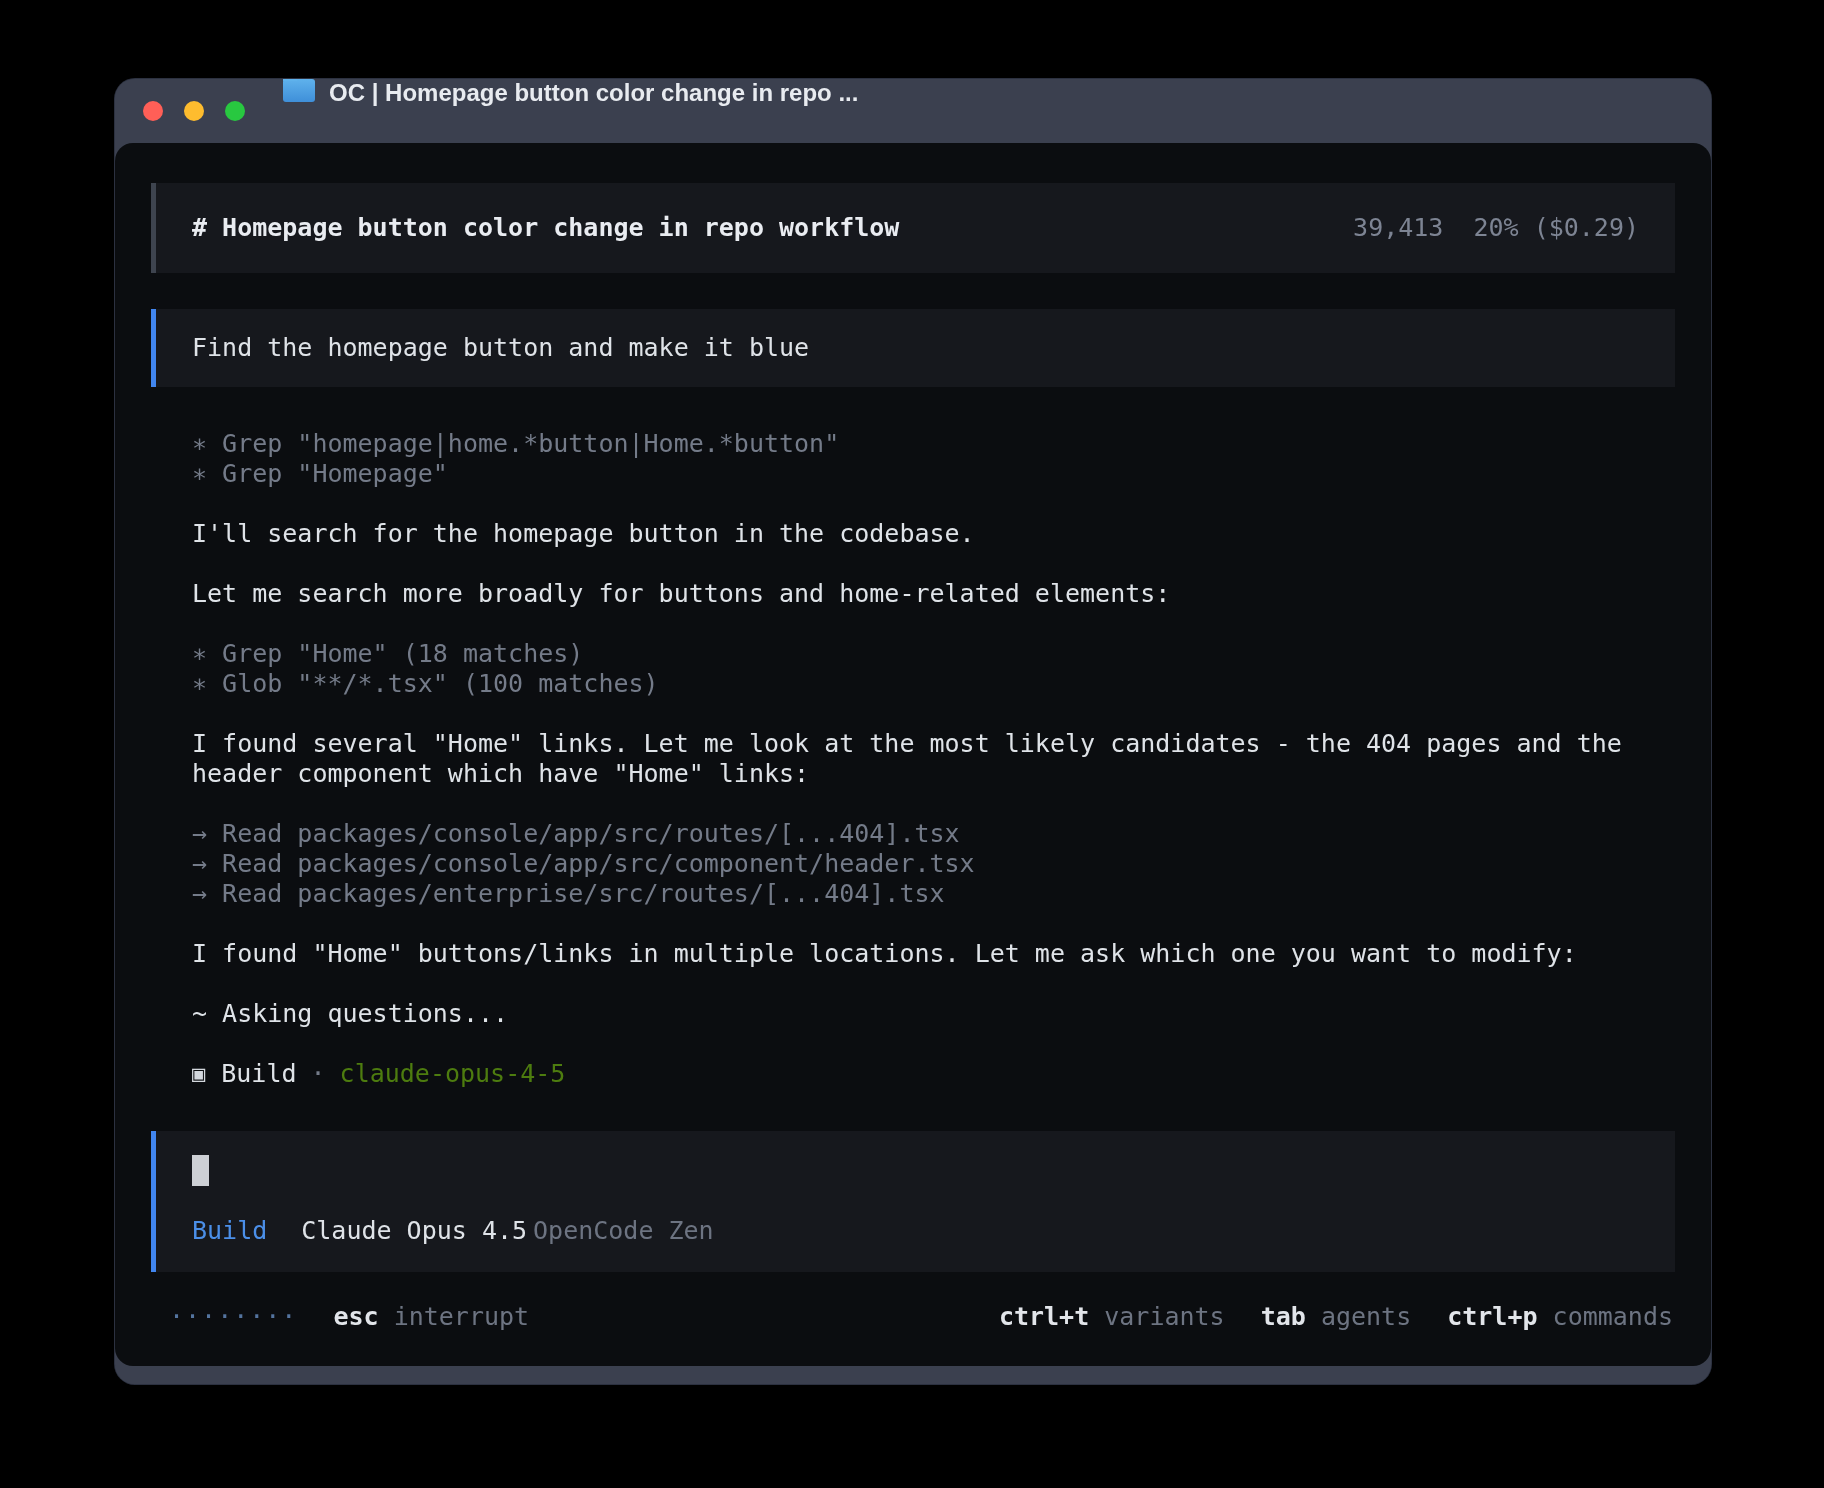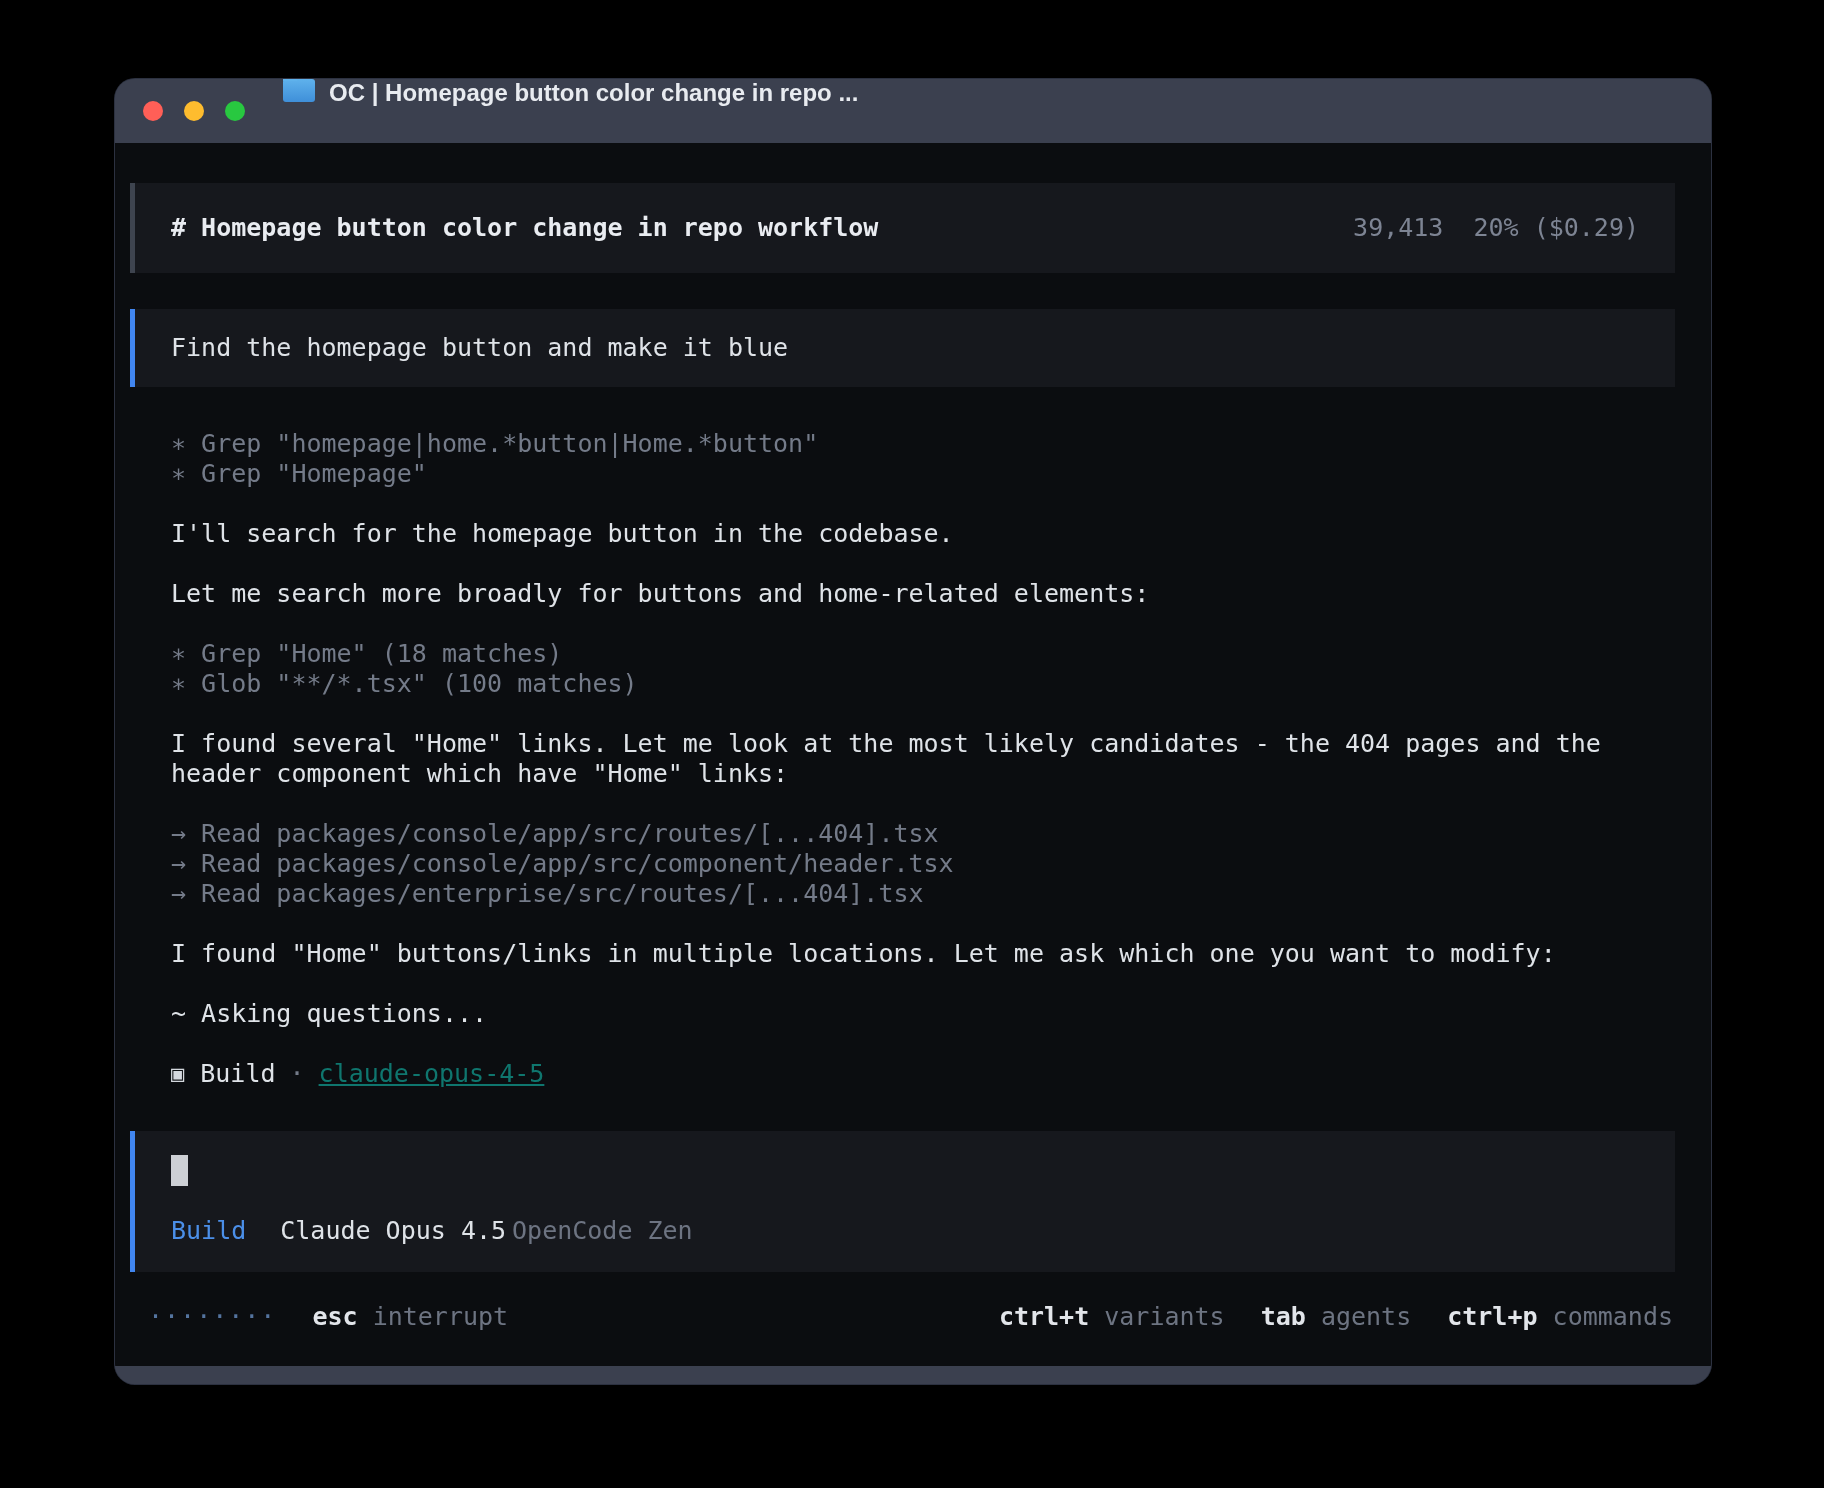--- a/index.html
+++ b/index.html
@@ -22,22 +22,22 @@
   .light.yellow { background:#febc2e; }
   .light.green  { background:#28c840; }
   .folder-icon { position:relative; width:32px; height:23px; margin-left:38px;
     background:linear-gradient(#5fb2ec,#3f8fd9); border-radius:3px; flex:0 0 auto; }
   .folder-icon::before { content:""; position:absolute; top:-5px; left:0;
     width:14px; height:7px; background:#5fb2ec; border-radius:3px 3px 0 0; }
   .win-title { color:#e8ebf0; font-family:"Liberation Sans", sans-serif;
     font-weight:bold; font-size:24px; margin-left:14px; white-space:nowrap; }
 
   .content {
-    background:#0b0d10; padding:40px 36px 34px 15px; flex:1 1 auto;
-    font-size:25px; line-height:30px;
+    background:#0b0d10; padding:40px 36px 34px 36px; flex:1 1 auto;
+    font-size:25px; line-height:30px;border-radius:18px;
   }
 
   .block { background:#16181d; border-left:5px solid #3e444f; }
 
   .header-block { display:flex; justify-content:space-between; align-items:center;
     padding:30px 36px; margin-bottom:36px; }
   .header-title { color:#e9ecf1; font-weight:bold; white-space:nowrap; }
   .header-meta { display:flex; gap:30px; color:#7d8493; white-space:nowrap; }
 
   .user-block { border-left-color:#4186f0; padding:24px 36px; color:#dfe3e8;
@@ -45,21 +45,21 @@
 
   .transcript { margin-left:41px; max-width:1483px; }
   .t-group { margin-bottom:30px; }
   .t-text { color:#dfe3e8; }
   .t-tool { color:#747b89; }
 
   .agent-row { margin-left:41px; margin-top:30px; display:flex; align-items:center;
     color:#dfe3e8; }
   .agent-icon { font-size:22px; margin-right:16px; color:#d4d8de; }
   .agent-sep { color:#747b89; margin:0 14px; }
-  .agent-model { color:#0f766e;text-decoration:underline; }
+  .agent-model { color:#4d7c0f; }
 
   .input-block { border-left-color:#4186f0; margin-top:42px; padding:24px 36px 26px; }
   .cursor { width:17px; height:31px; background:#cdd0d5; }
   .model-bar { margin-top:30px; display:flex; align-items:baseline; }
   .mb-mode { color:#4b8fe8; margin-right:34px; }
   .mb-model { color:#dfe3e8; margin-right:6px; }
   .mb-provider { color:#6d7482; }
 
   .statusbar { margin-top:30px; display:flex; align-items:center; padding:0 2px 0 18px; }
   .spinner { color:#54749f; letter-spacing:1px; margin-right:36px; }

